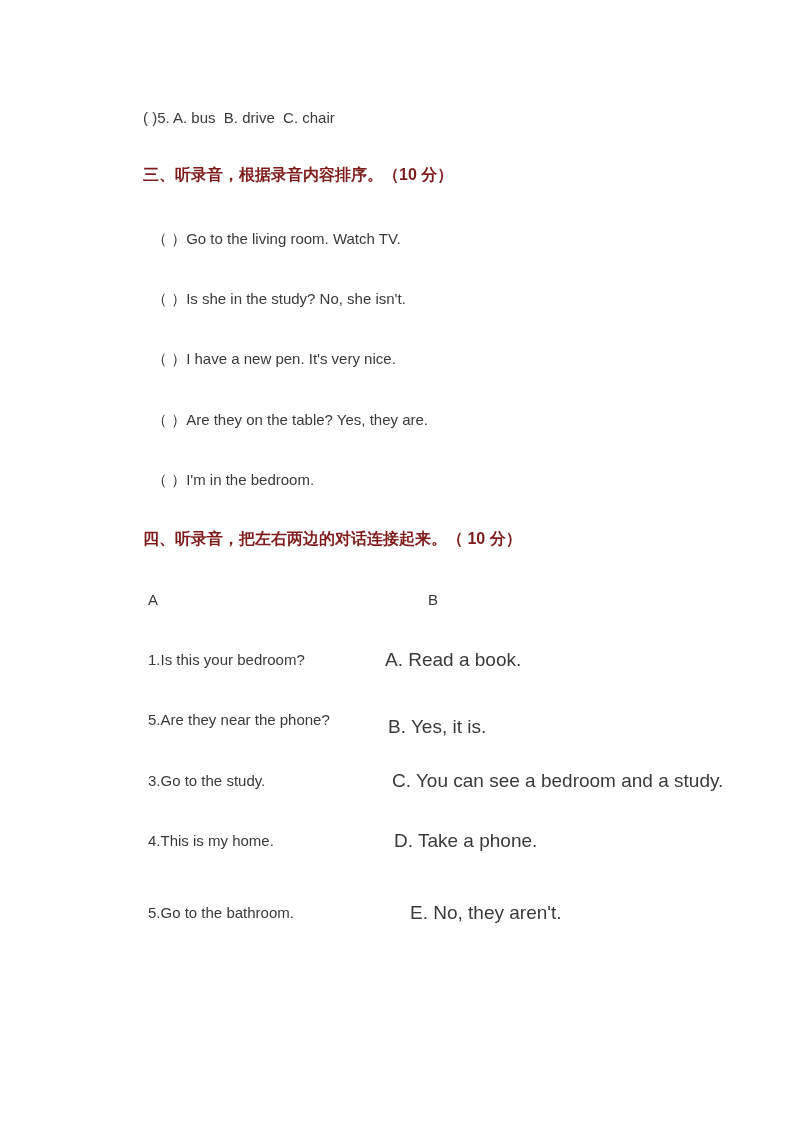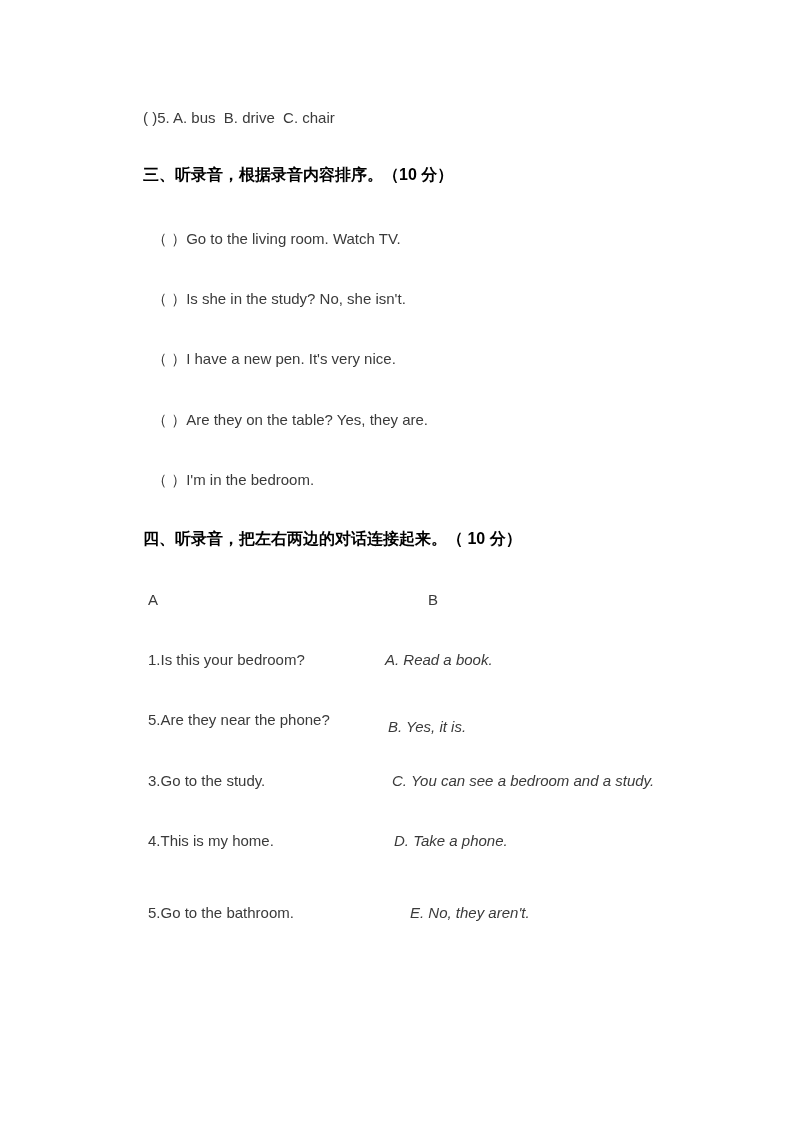--- a/index.html
+++ b/index.html
@@ -24,35 +24,35 @@
     white-space: pre-wrap;
     color: #3a3a3a;
   }
   .heading {
     position: absolute;
     margin: 0;
     font-size: 16px;
     line-height: 20px;
     font-weight: bold;
     white-space: pre-wrap;
-    color: #000000;
+    color: #7f1d1d;
   }
   .q5        { top: 108px; left: 143px; }
   .h3        { top: 165px; left: 143px; }
   .item      { left: 152px; }
   .i0        { top: 229px; }
   .i1        { top: 289px; }
   .i2        { top: 349px; }
   .i3        { top: 410px; }
   .i4        { top: 470px; }
   .h4        { top: 529px; left: 143px; }
   .col-a     { top: 590px; left: 148px; }
   .col-b     { top: 590px; left: 428px; }
   .match-left  { left: 148px; }
-  .match-right { position: absolute; font-size: 15px; line-height: 20px; white-space: pre-wrap; font-style: italic; }
+  .match-right { position: absolute; font-size: 19px; line-height: 20px; white-space: pre-wrap; }
   .r0 .match-left, .r0-right { top: 650px; }
   .r1 .match-left, .r1-right { top: 710px; }
   .r2 .match-left, .r2-right { top: 771px; }
   .r3 .match-left, .r3-right { top: 831px; }
   .r4 .match-left, .r4-right { top: 891px; margin-top: 12px; }
   .r0-right { left: 385px; }
   .r1-right { left: 388px; margin-top: 7px; }
   .r2-right { left: 392px; }
   .r3-right { left: 394px; }
   .r4-right { left: 410px; }

